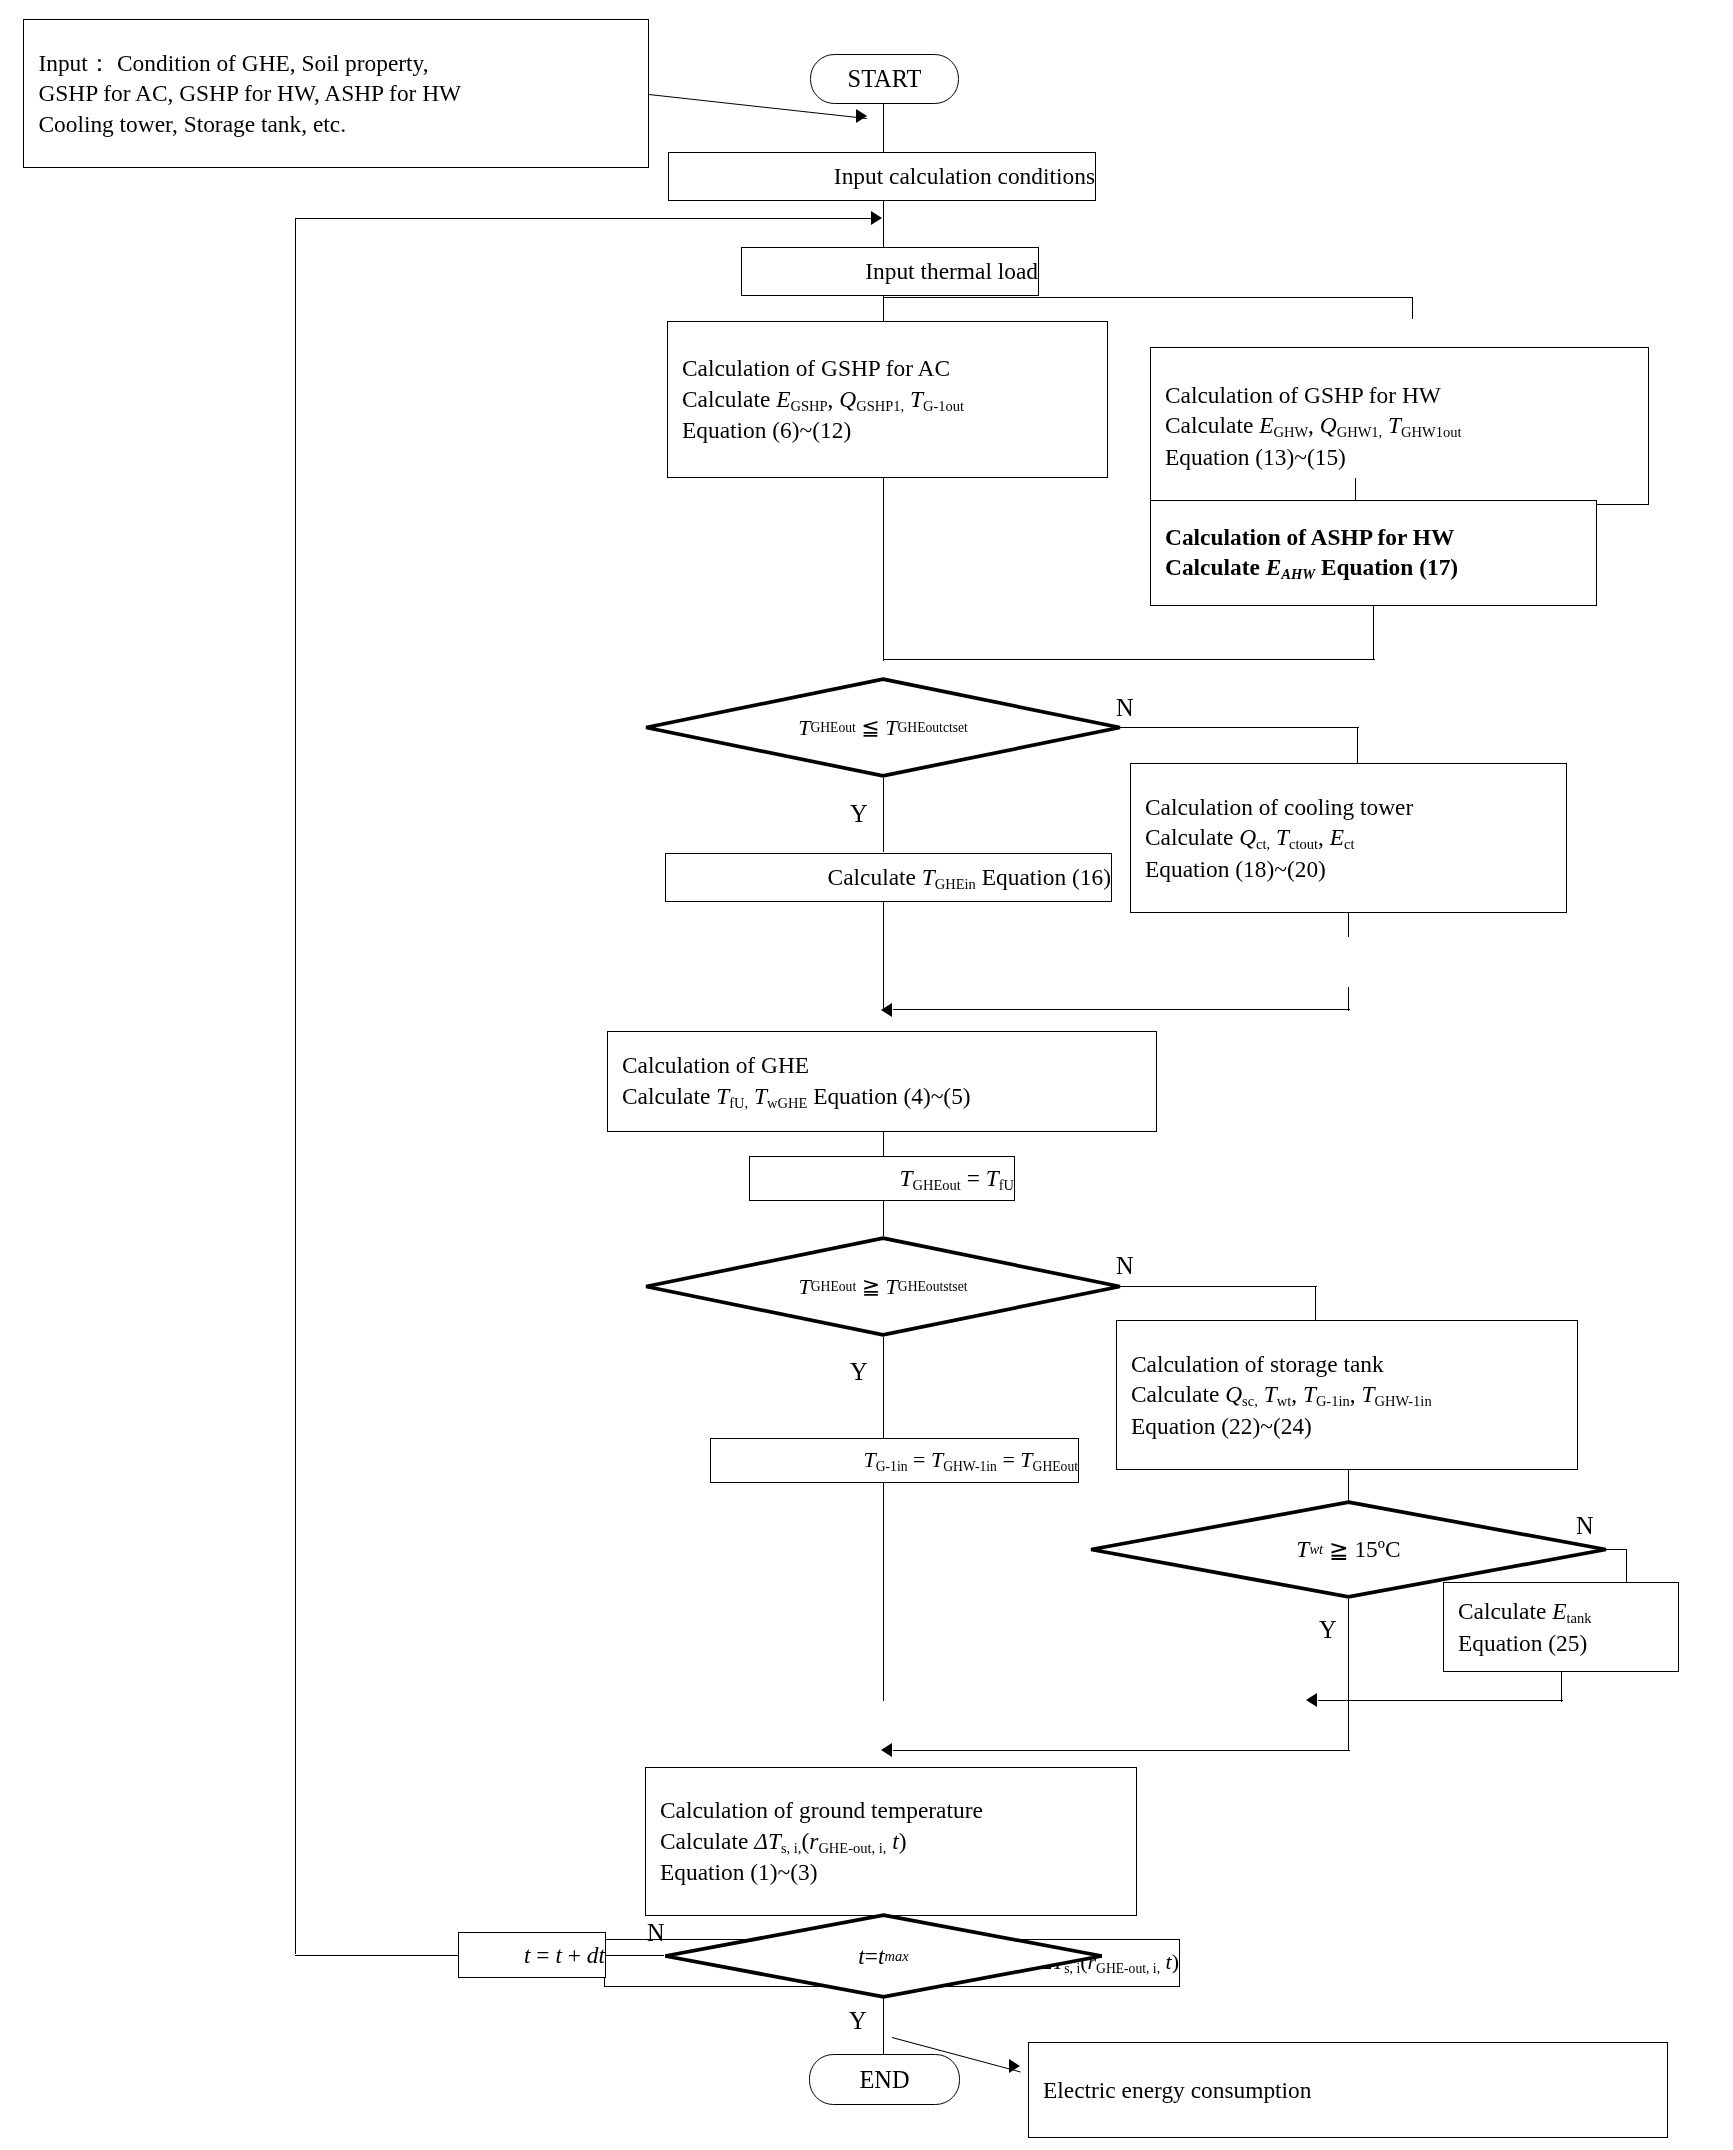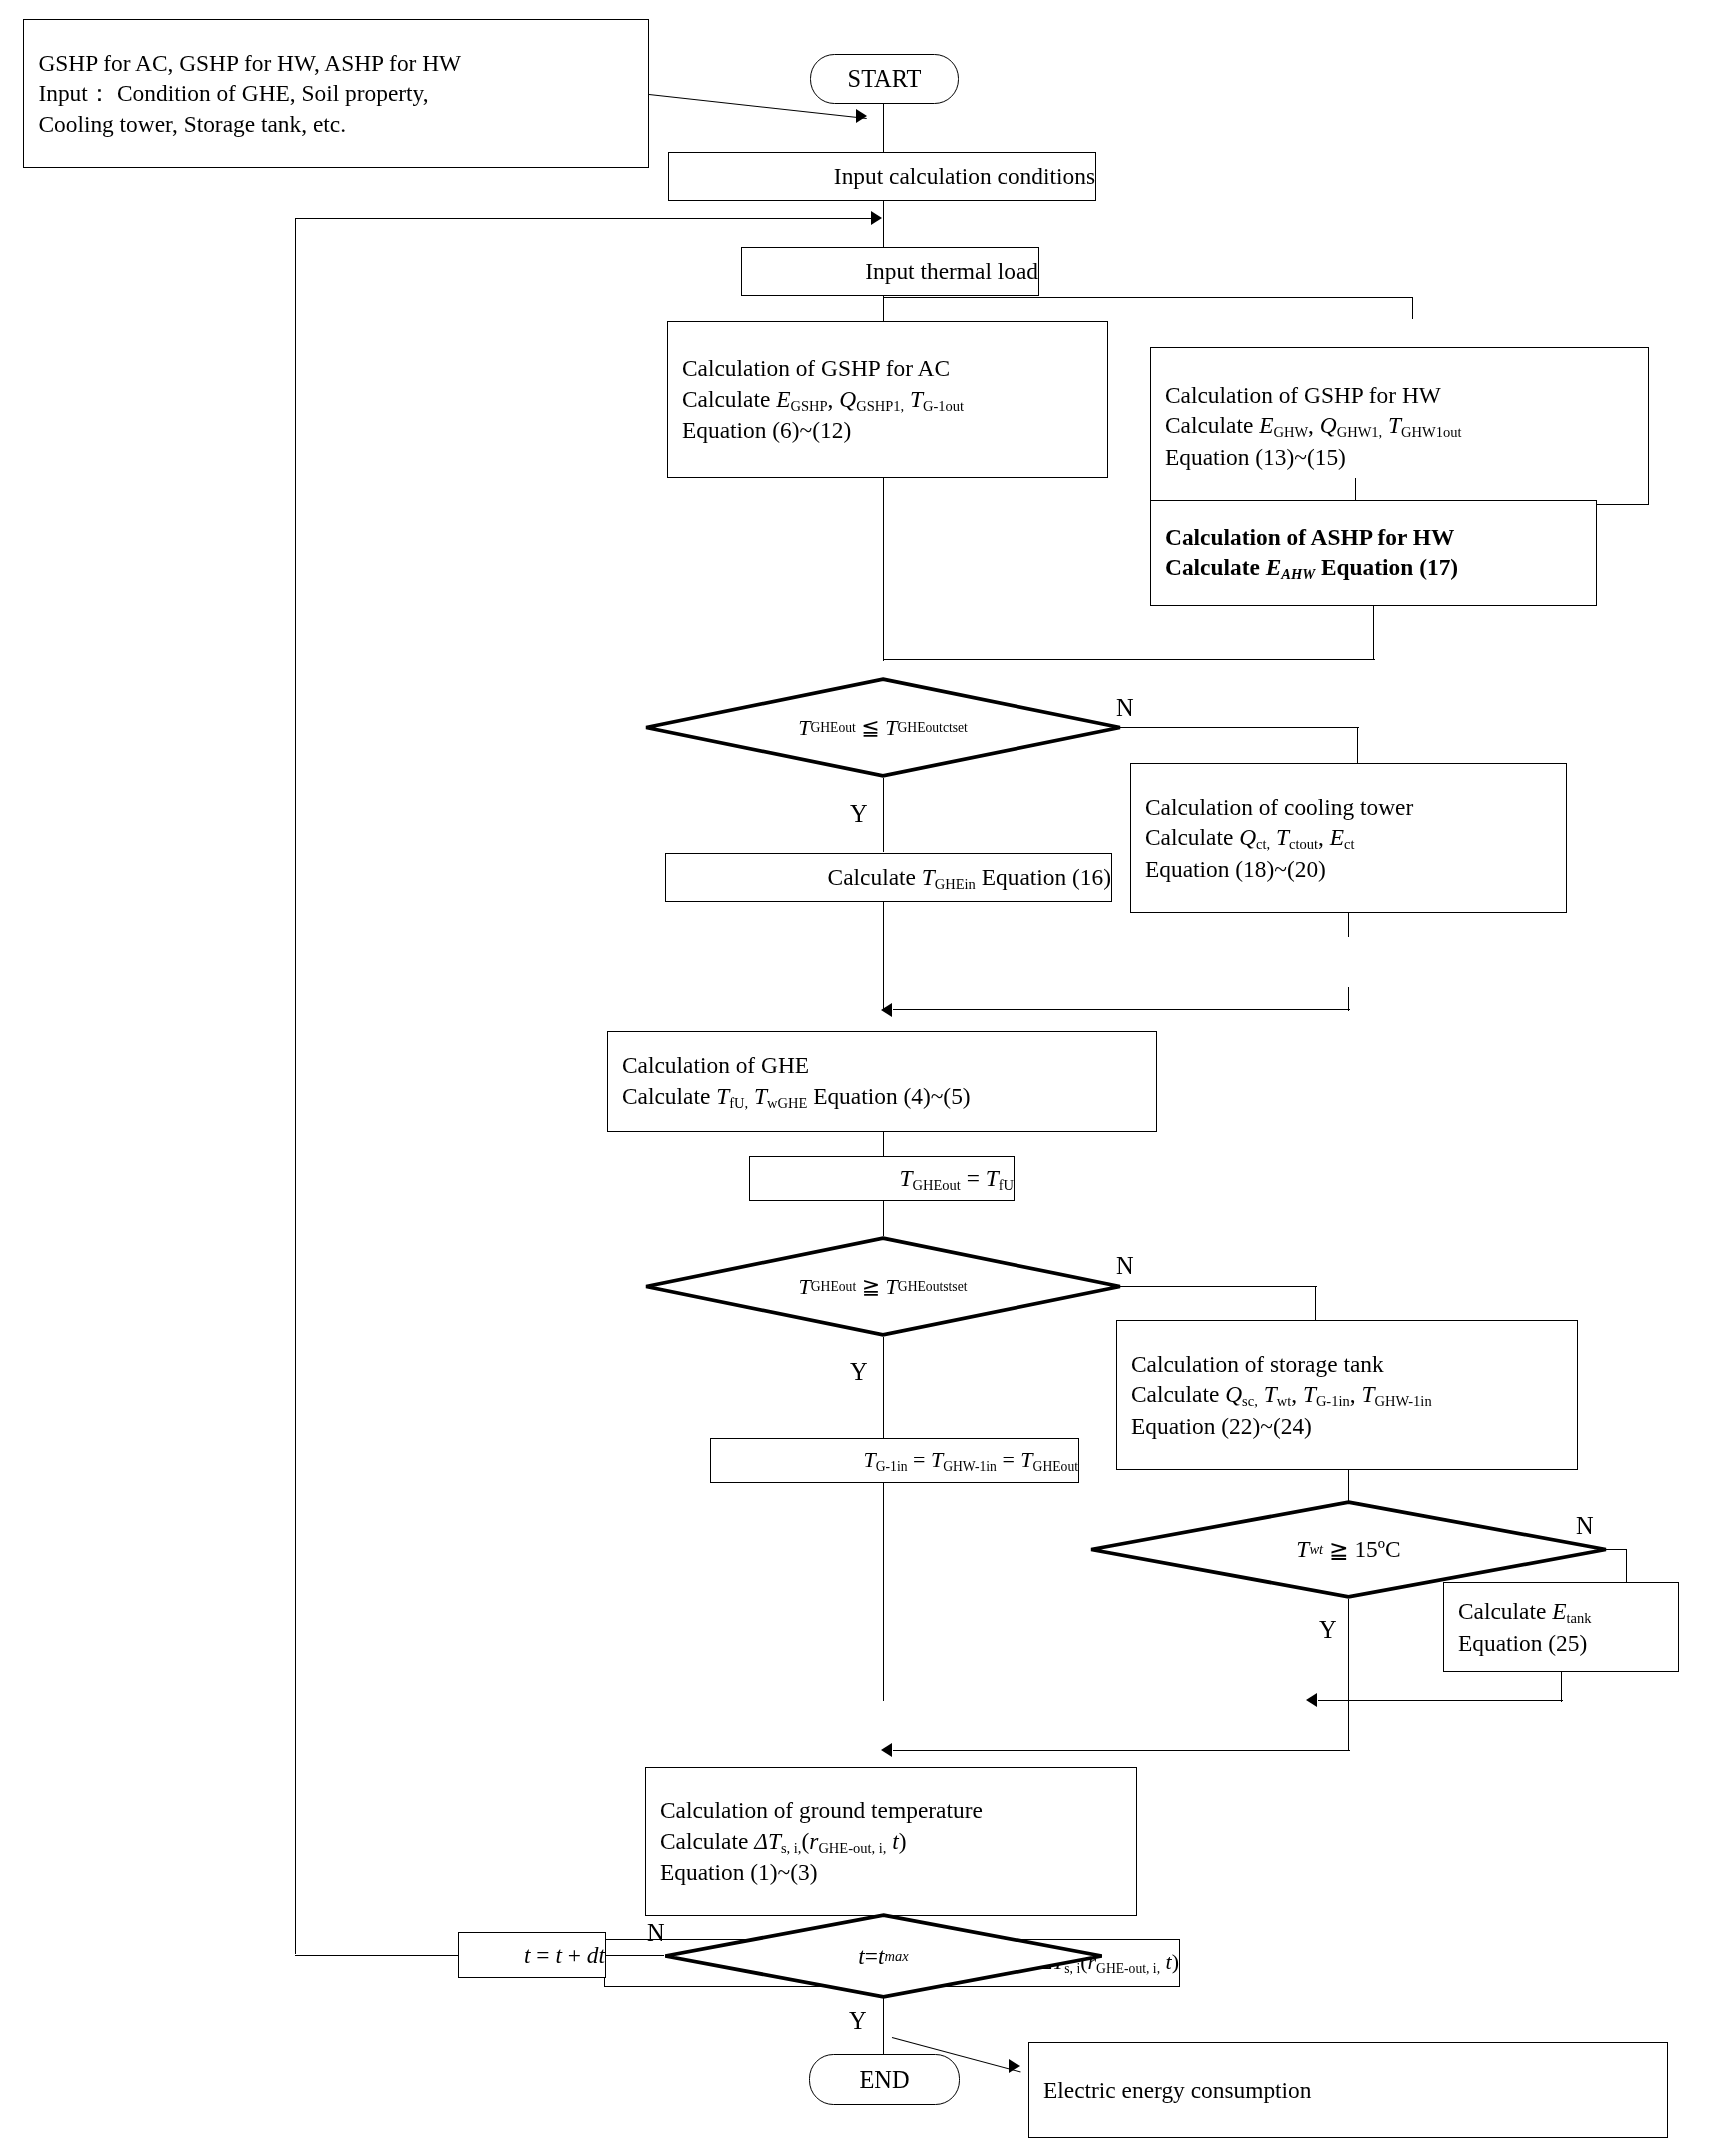--- a/index.html
+++ b/index.html
@@ -37,22 +37,22 @@
   sub{font-size:0.62em;vertical-align:-0.28em;}
   .it{font-style:italic;}
   .sym{font-family:"DejaVu Serif",serif;}
 </style>
 </head>
 <body>
 
 <div id="stage">
 
   <div class="node pad" style="left:23.4px;top:19px;width:626px;height:149px;">
+    <div class="ln t44">Input：  Condition of GHE, Soil property,</div>
     <div class="ln t44">GSHP for AC, GSHP for HW,  ASHP for HW</div>
-    <div class="ln t44">Input：  Condition of GHE, Soil property,</div>
     <div class="ln t44">Cooling tower, Storage tank, etc.</div>
   </div>
 
   <div class="diag" style="left:649px;top:94px;width:219px;transform:rotate(6.3deg);"></div>
   <div class="arrow-r" style="left:856px;top:109px;"></div>
 
   <div class="term" style="left:810px;top:54px;width:149px;height:50px;">
     <span class="t46">START</span>
   </div>
   <div class="ln-v" style="left:883px;top:104px;height:48px;"></div>

